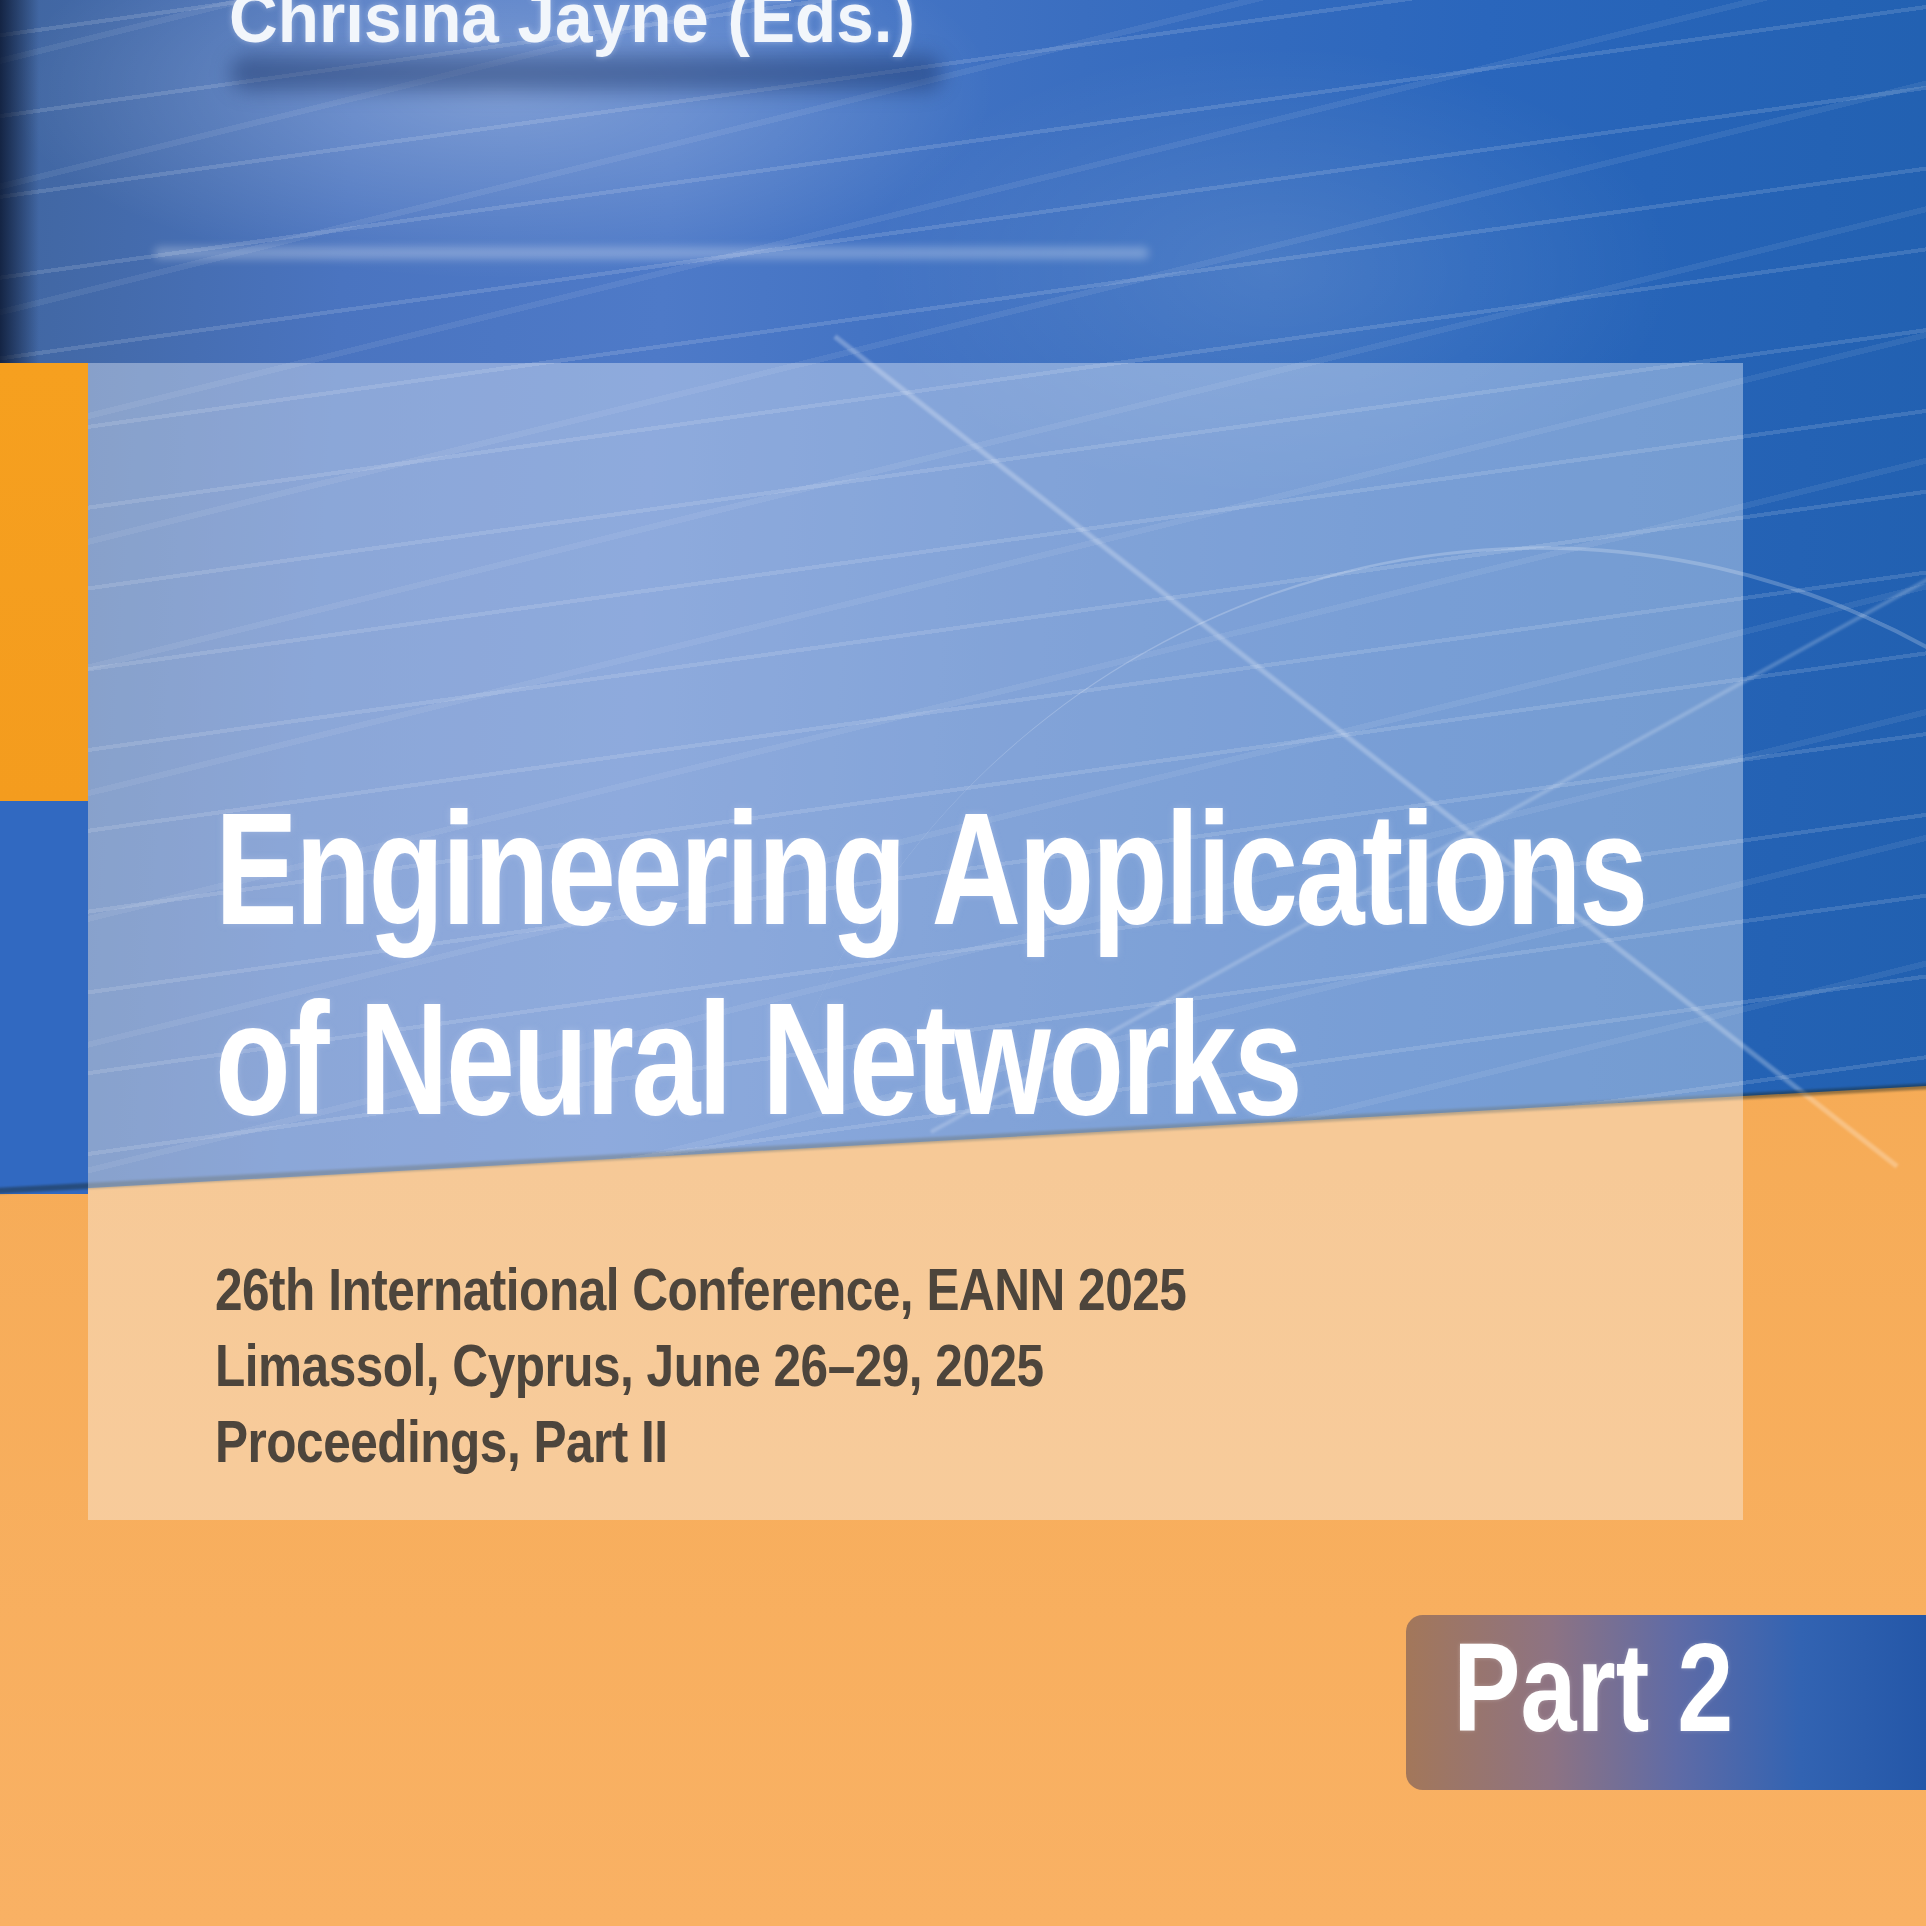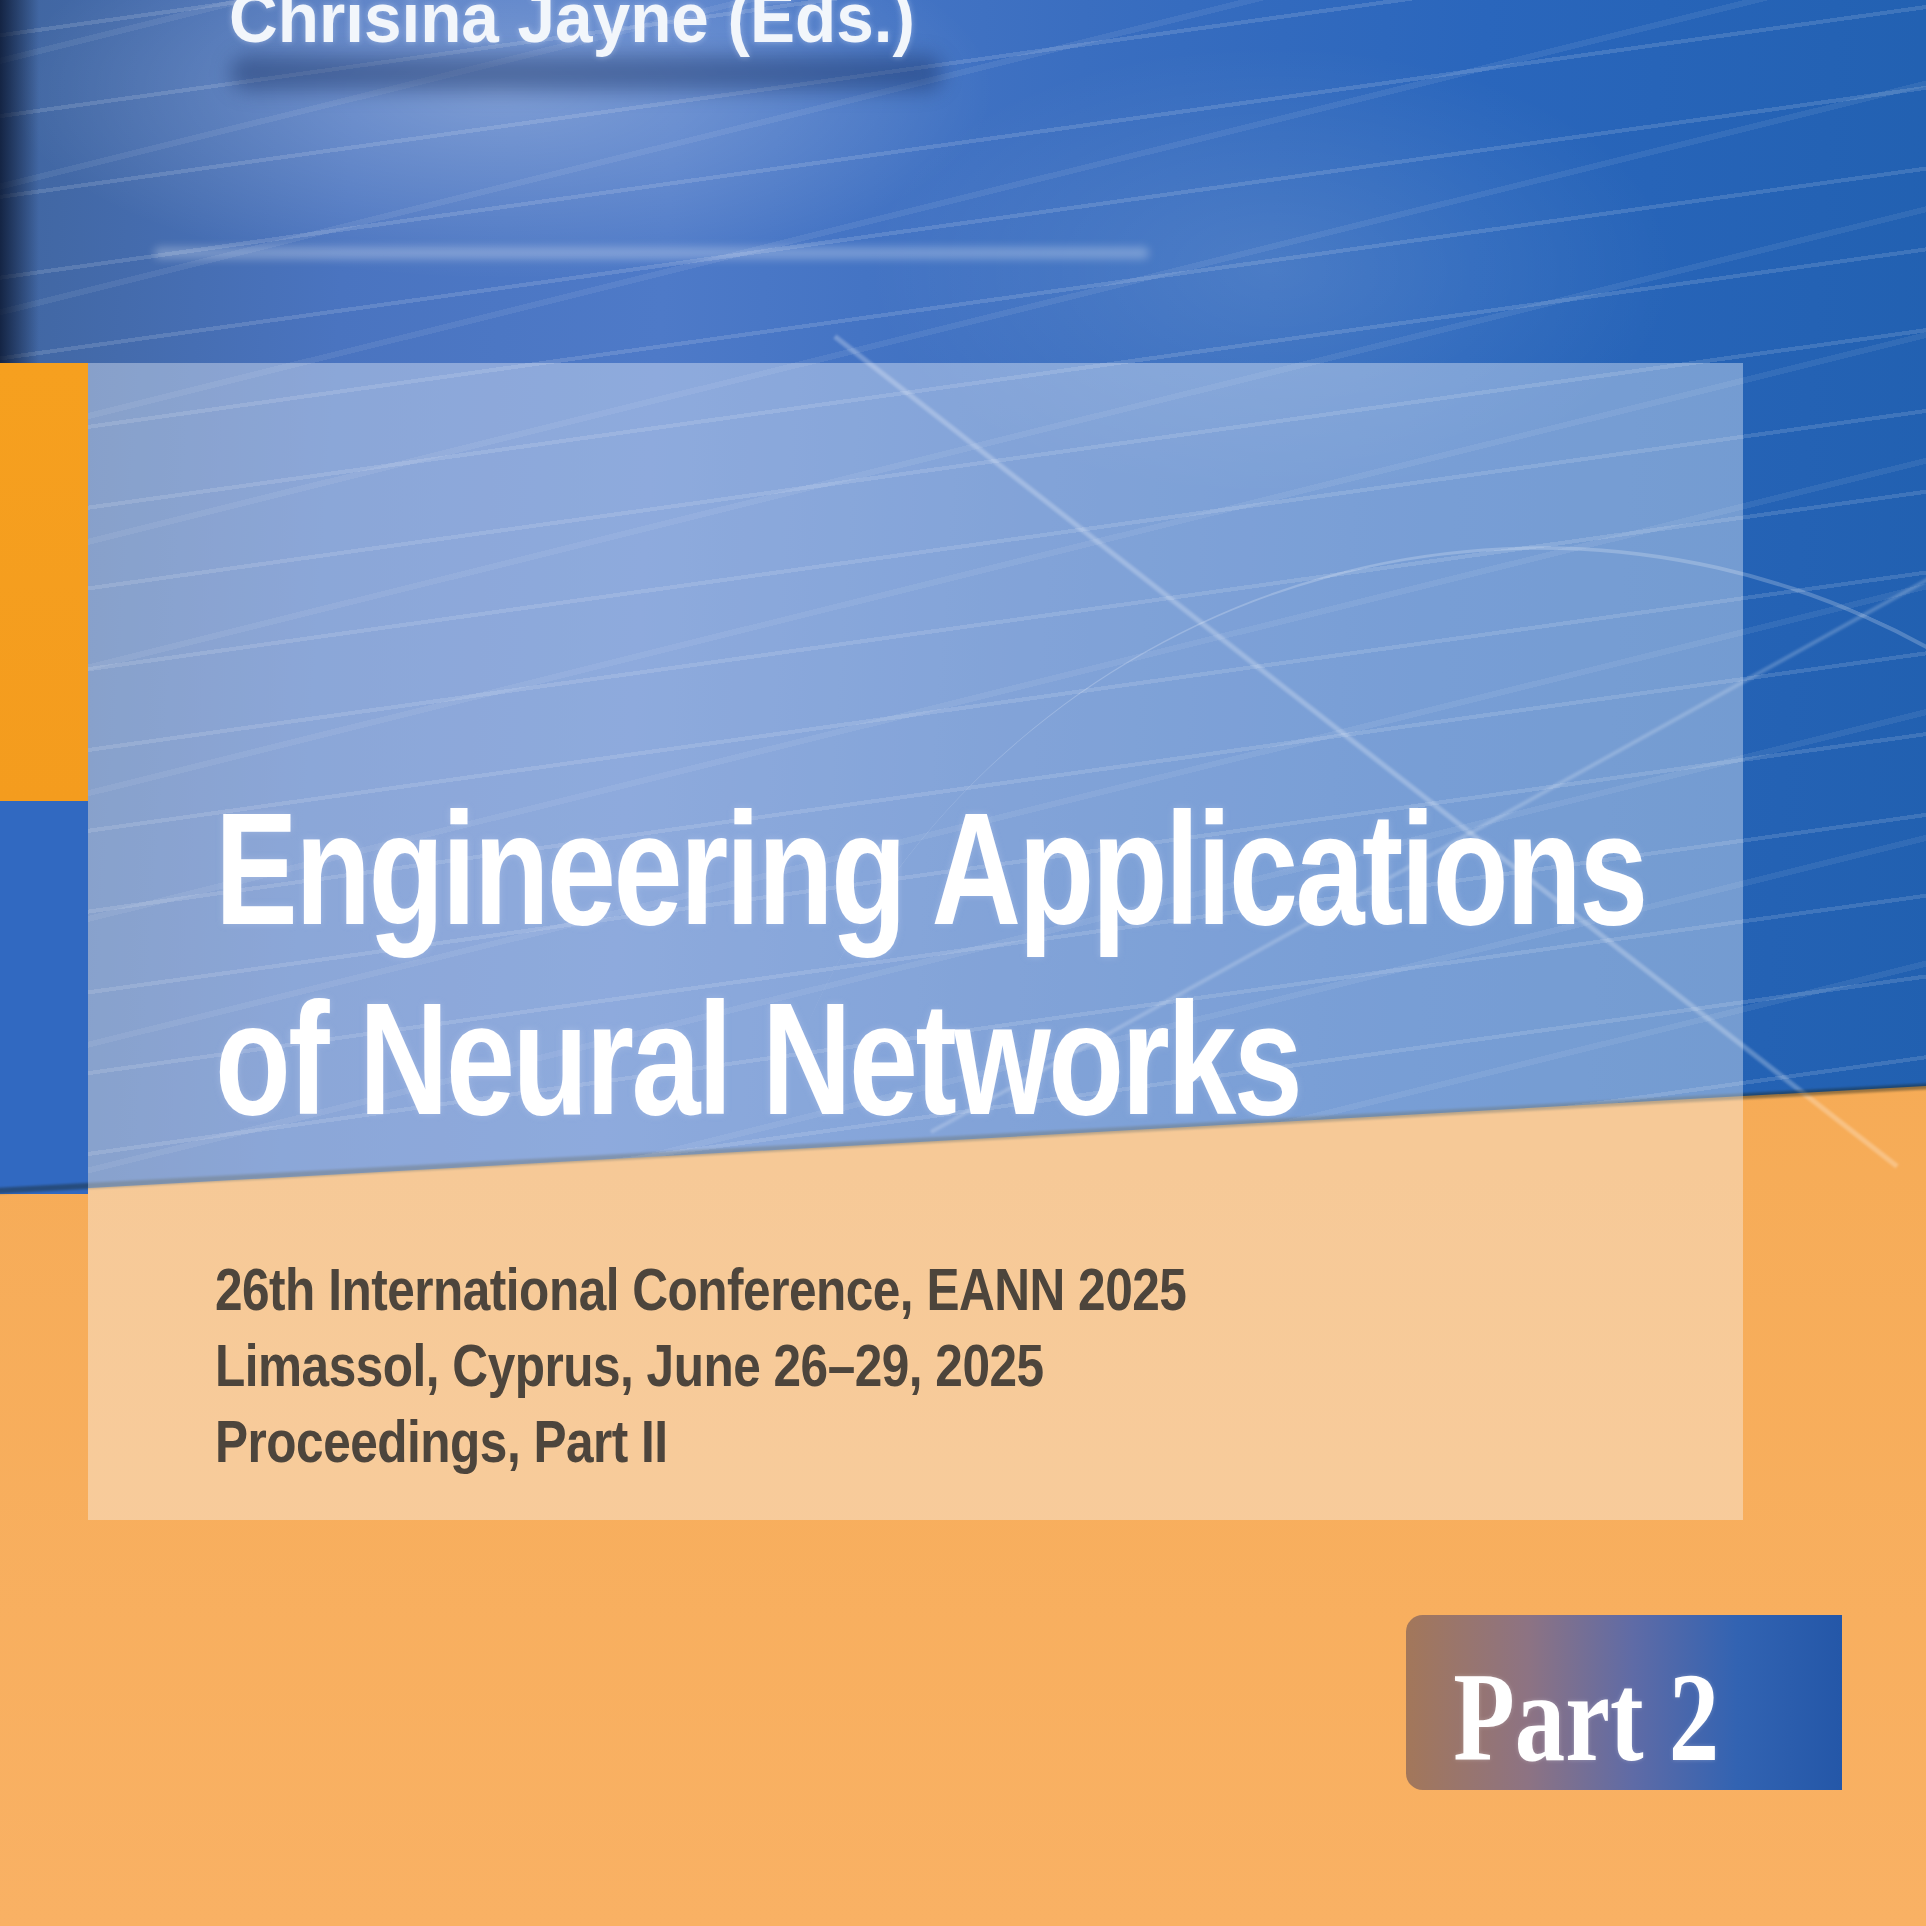--- a/index.html
+++ b/index.html
@@ -85,24 +85,24 @@
   }
   
   .subtitle{
     position:absolute;left:215px;top:1252px;
     color:#4d453c;font-size:59px;font-weight:bold;line-height:76px;
     letter-spacing:-0.6px;white-space:nowrap;
     transform:scaleX(0.84);transform-origin:left top;
   }
   
   .part-badge{
-    position:absolute;left:1406px;top:1615px;width:436px;height:175px;
+    position:absolute;left:1406px;top:1615px;width:520px;height:175px;
     border-radius:16.7px 0 0 16.7px;
     background:linear-gradient(90deg,#a3775a 0%,#8d7383 28%,#5f6ba6 52%,#3263b2 76%,#2457a8 100%);
-    display:flex;align-items:flex-end;font-family:Liberation Serif, serif;
+    display:flex;align-items:flex-start;
   }
   .part-badge-label{
     color:#ffffff;font-size:126px;font-weight:bold;white-space:nowrap;
     padding-left:59px;
     transform:scaleX(0.8);transform-origin:left center;
     text-shadow:0 0 5.1px rgba(255,255,255,0.25);
   }
 </style>
 </head>
 <body>

